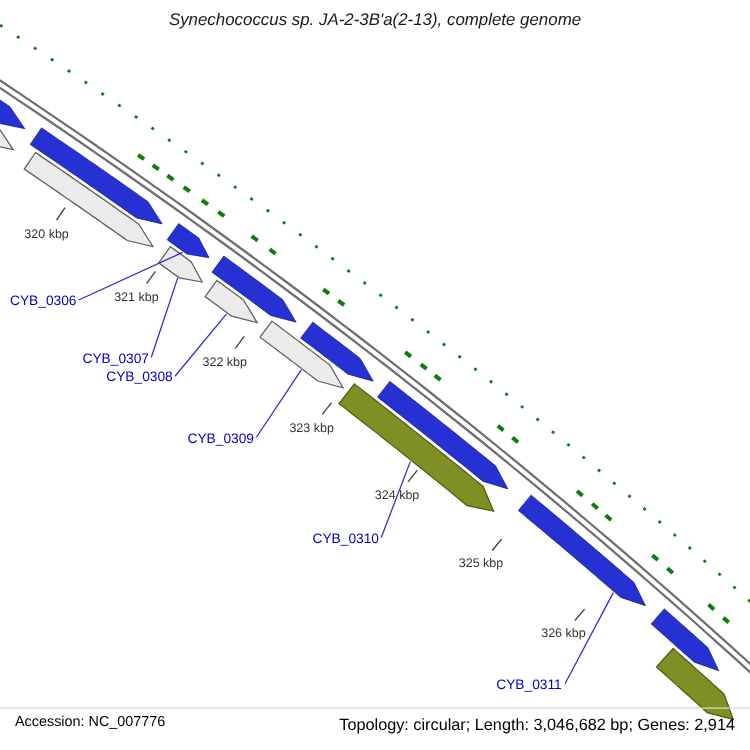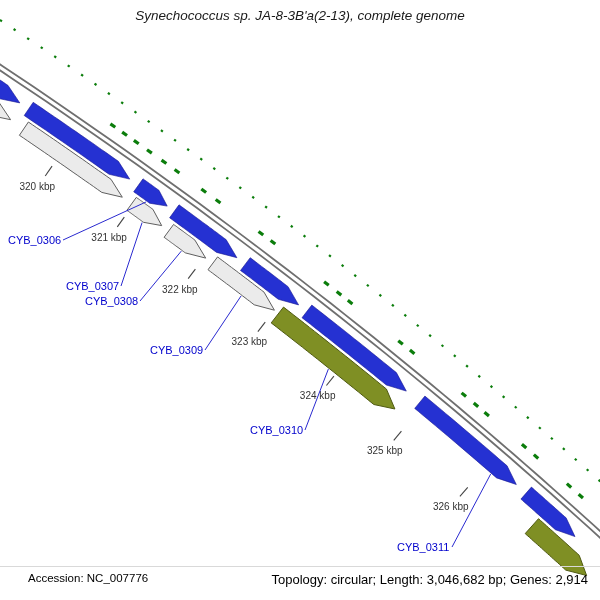--- a/index.html
+++ b/index.html
@@ -3,21 +3,21 @@
 <meta charset="utf-8">
 <style>
   html,body{margin:0;padding:0;background:#ffffff;}
   body{width:600px;height:600px;position:relative;overflow:hidden;
        font-family:"Liberation Sans",sans-serif;}
   #map{position:absolute;left:0;top:0;}
   .title{position:absolute;top:8px;left:0;width:600px;text-align:center;
          font-style:italic;font-size:13.5px;color:#1a1a1a;}
   .footer-divider{position:absolute;left:0;width:600px;top:566px;
                   border-top:1px solid #d9d9d9;height:0;}
-  .footer-left{position:absolute;left:28px;top:572px;font-size:11.5px;color:#000;}
+  .footer-left{position:absolute;left:12px;top:572px;font-size:11.5px;color:#000;}
   .footer-right{position:absolute;right:12px;top:572px;font-size:13px;color:#000;}
   svg text{font-family:"Liberation Sans",sans-serif;}
   .tick-text{font-size:10px;fill:#333333;}
   .gene-text{font-size:11px;}
 </style>
 </head>
 <body>
 
 <svg id="map" width="600" height="600" viewBox="0 0 600 600">
     <g>
@@ -146,16 +146,16 @@
       <text x="85" y="305" class="gene-text" fill="#0000cc">CYB_0308</text>
       <line x1="205" y1="350" x2="241.05740461025957" y2="295.9559339053171" stroke="#2a2ad0" stroke-width="1"></line>
       <text x="150" y="354" class="gene-text" fill="#0000cc">CYB_0309</text>
       <line x1="305" y1="430" x2="328.3479724984975" y2="369.0930421185689" stroke="#2a2ad0" stroke-width="1"></line>
       <text x="250" y="434" class="gene-text" fill="#0000cc">CYB_0310</text>
       <line x1="452" y1="547" x2="490.659255736788" y2="474.0823979845485" stroke="#2a2ad0" stroke-width="1"></line>
       <text x="397" y="551" class="gene-text" fill="#0000cc">CYB_0311</text>
     </g>
   </svg>
 
-<div class="title">Synechococcus sp. JA-8-3B'a(2-13), complete genome</div>
+<div class="title">Synechococcus sp. JA-2-3B'a(2-13), complete genome</div>
 <div class="footer-divider"></div>
 <div class="footer-left">Accession: NC_007776</div>
 <div class="footer-right">Topology: circular; Length: 3,046,682 bp; Genes: 2,914</div>
 
 </body></html>

